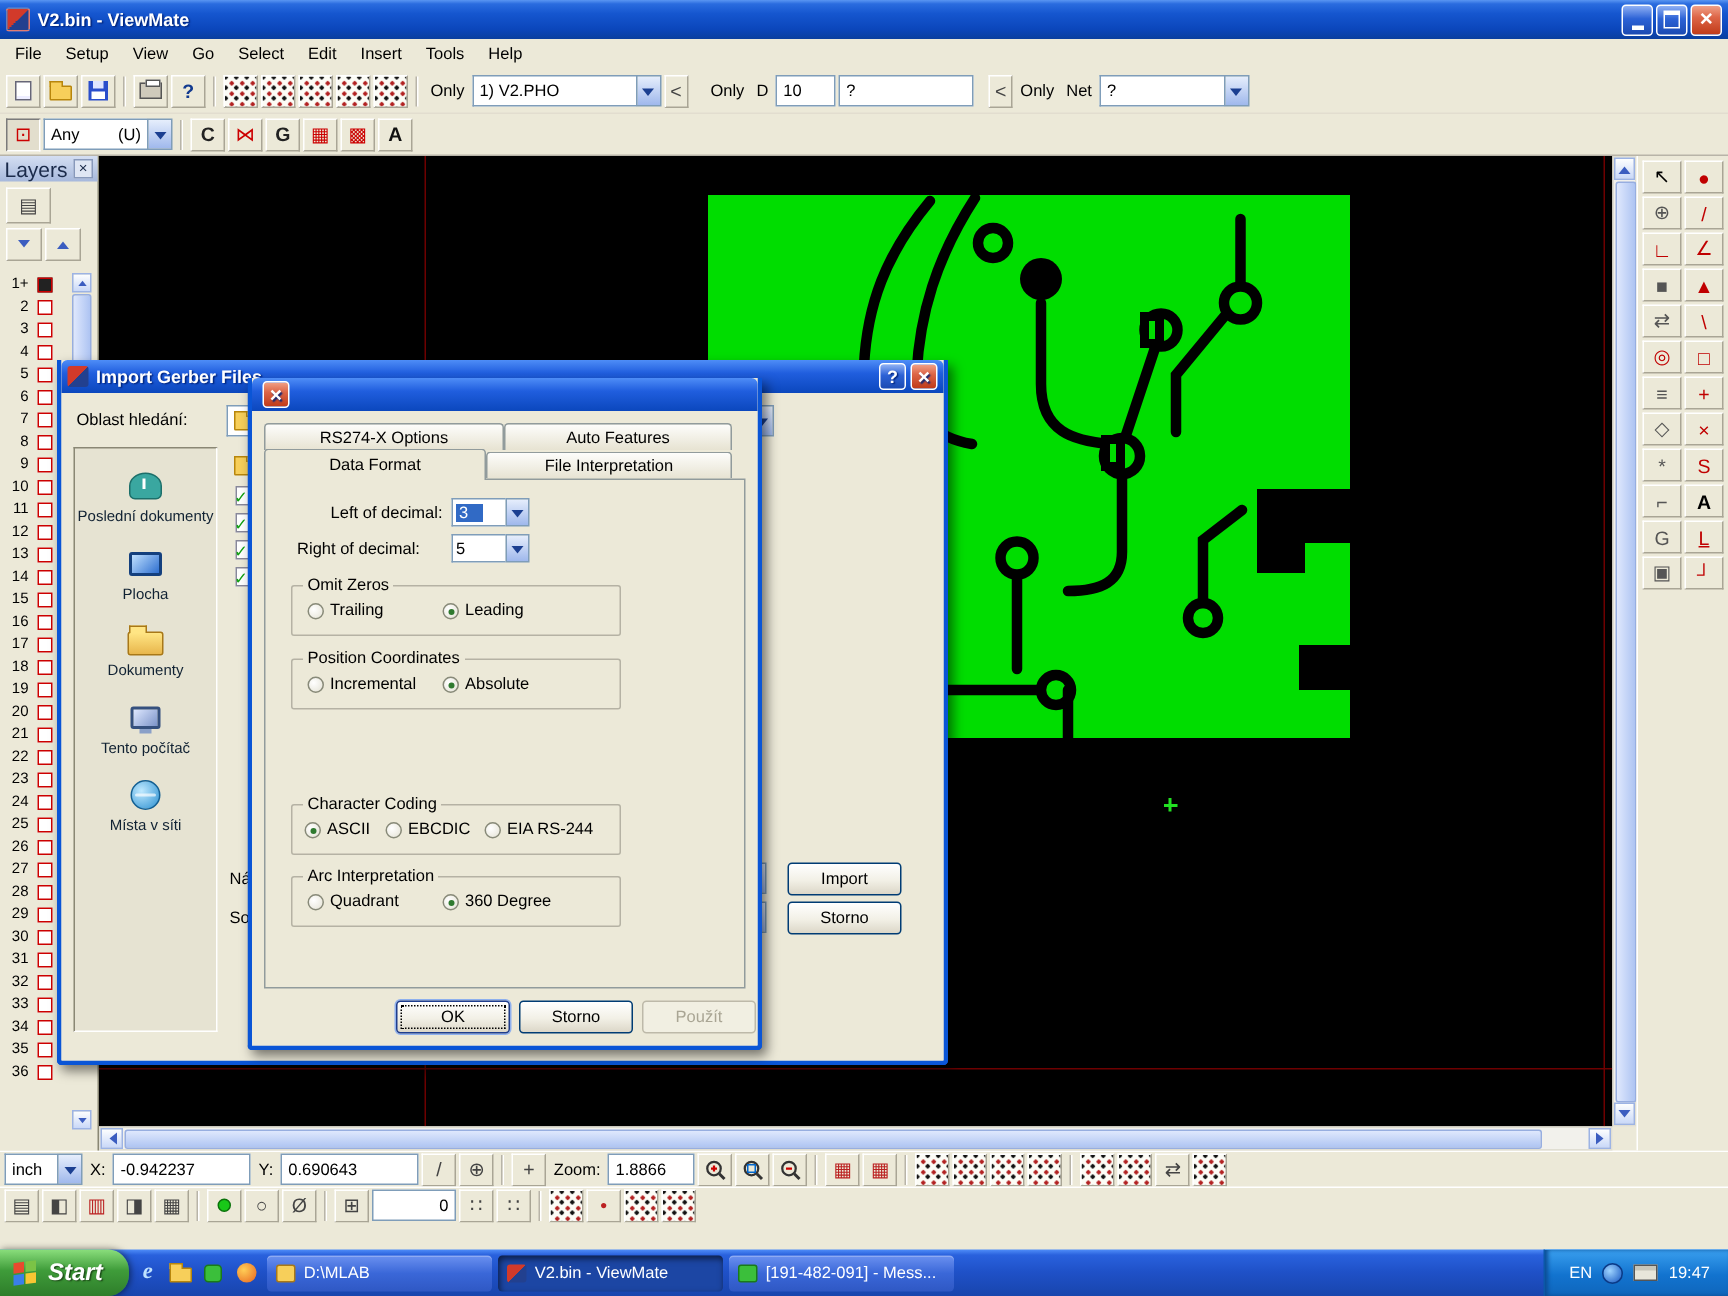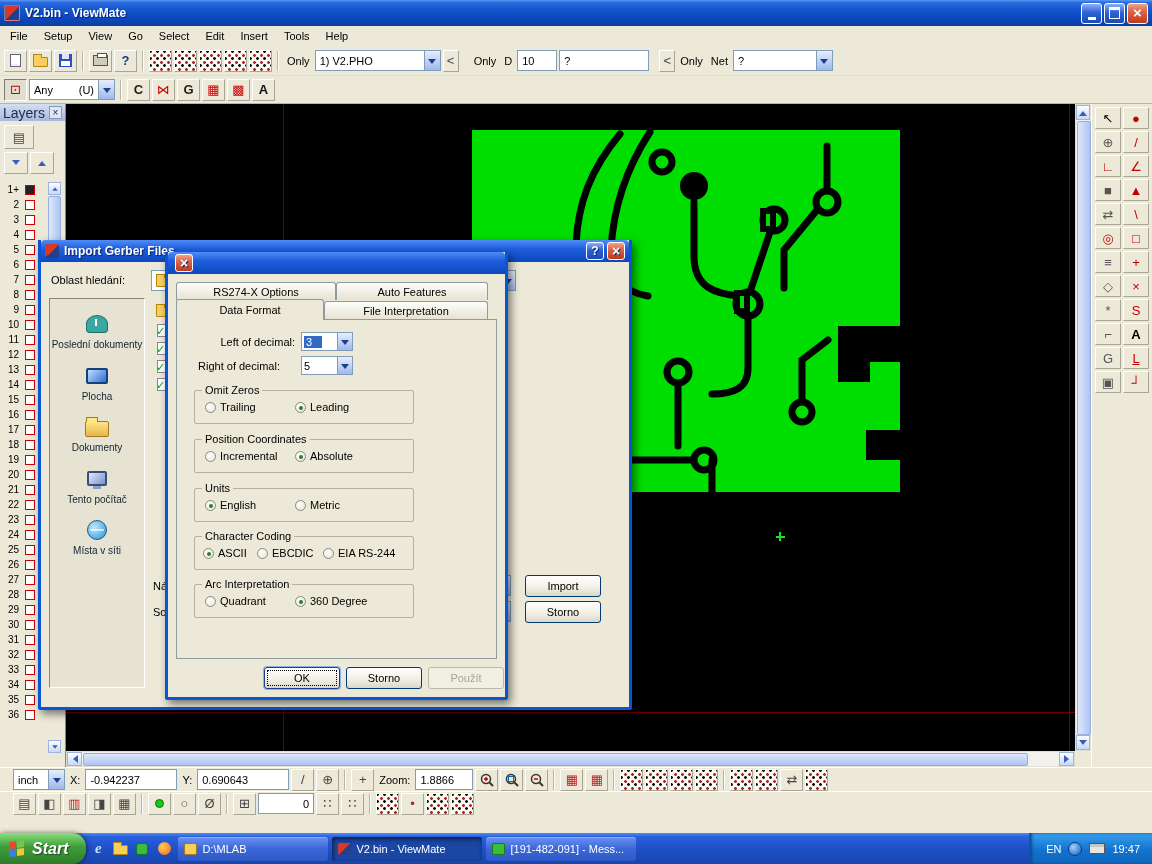--- a/index.html
+++ b/index.html
@@ -99,21 +99,21 @@
 .ic-clockfolder{width:22px;height:18px;background:#3aa7a0;border-radius:50% 50% 4px 4px;border:1px solid #1c6f6a;position:relative}
 .ic-clockfolder::after{content:"";position:absolute;left:8px;top:3px;width:2px;height:7px;background:#fff}
 .ic-desktop{width:22px;height:16px;background:linear-gradient(135deg,#bfe0ff,#2e6fd0);border:2px solid #14407e;border-radius:2px}
 .ic-folderbig{width:24px;height:16px;background:linear-gradient(180deg,#ffe584,#e8b64c);border:1px solid #a87818;border-radius:2px;position:relative;margin-top:4px}
 .ic-folderbig::before{content:"";position:absolute;top:-5px;left:0;width:10px;height:4px;background:#ffe584;border:1px solid #a87818;border-bottom:none}
 .ic-computer{width:20px;height:15px;background:linear-gradient(135deg,#dfe8ff,#7b93c8);border:2px solid #35507e;border-radius:2px;position:relative}
 .ic-computer::after{content:"";position:absolute;left:4px;bottom:-5px;width:8px;height:3px;background:#8aa0c8}
 .ic-network{width:20px;height:20px;border-radius:50%;background:radial-gradient(circle at 35% 35%,#bfe9ff,#2a8fd0);border:1px solid #135f92;position:relative}
 .ic-network::after{content:"";position:absolute;left:2px;top:8px;width:14px;height:2px;background:#ffffffaa;border-radius:2px}
 
-.status{position:absolute;left:0;width:1152px;height:24px;background:#ece9d8;display:flex;align-items:center;gap:2px;padding-left:13px;border-top:1px solid #fff}
+.status{position:absolute;left:0;width:1152px;height:24px;background:#ece9d8;display:flex;align-items:center;gap:2px;padding-left:3px;border-top:1px solid #fff}
 
 .taskbar{position:absolute;left:0;top:833px;width:1152px;height:31px;background:linear-gradient(180deg,#4f8df8 0%,#2961dd 12%,#1f51c8 48%,#1845ad 100%);display:flex;align-items:center;z-index:30}
 .start{height:31px;padding:0 18px 0 9px;display:flex;align-items:center;gap:6px;color:#fff;font-weight:bold;font-style:italic;font-size:16px;background:linear-gradient(180deg,#8ade7c,#3f9c3a 45%,#2e7d2a);border-radius:0 14px 14px 0;box-shadow:1px 0 5px #00000088;text-shadow:1px 1px 1px #1c4a18}
 .flag{width:17px;height:16px;display:grid;grid-template-columns:7px 7px;grid-template-rows:7px 7px;gap:1px;transform:skewY(-8deg)}
 .flag i{display:block}
 .qlbtn{width:20px;height:22px;display:flex;align-items:center;justify-content:center;margin-left:2px}
 .task{width:150px;height:24px;margin-left:4px;border-radius:3px;display:flex;align-items:center;gap:5px;padding:0 6px;color:#fff;background:linear-gradient(180deg,#6b91f0,#3a67d8 50%,#2f58c4);box-shadow:inset 0 1px 0 #ffffff40;white-space:nowrap;overflow:hidden}
 .task.active{background:#1c46a4;box-shadow:inset 1px 2px 4px #00000099}
 .task .tico{width:13px;height:12px;border-radius:2px;flex:none}
 .tray{margin-left:auto;height:31px;display:flex;align-items:center;gap:7px;padding:0 12px 0 16px;background:linear-gradient(180deg,#3aa0ef,#1273cf 55%,#0f66bb);border-left:1px solid #0b58a8;color:#fff;box-shadow:inset 2px 0 3px #0b4c94}
@@ -575,31 +575,20 @@
         <span class="grp-label">Position Coordinates</span>
         <label class="radio-row" style="left:10px;top:10px">
             <span class="radio"></span>
             <span>Incremental</span>
           </label>
         <label class="radio-row" style="left:100px;top:10px">
             <span class="radio on"></span>
             <span>Absolute</span>
           </label>
       </div>
-      <div class="grp" style="left:17px;top:168px;width:220px;height:34px">
-        <span class="grp-label">Units</span>
-        <label class="radio-row" style="left:10px;top:10px">
-            <span class="radio on"></span>
-            <span>English</span>
-          </label>
-        <label class="radio-row" style="left:100px;top:10px">
-            <span class="radio"></span>
-            <span>Metric</span>
-          </label>
-      </div>
       <div class="grp" style="left:17px;top:216px;width:220px;height:34px">
         <span class="grp-label">Character Coding</span>
         <label class="radio-row" style="left:8px;top:10px">
             <span class="radio on"></span>
             <span>ASCII</span>
           </label>
         <label class="radio-row" style="left:62px;top:10px">
             <span class="radio"></span>
             <span>EBCDIC</span>
           </label>

